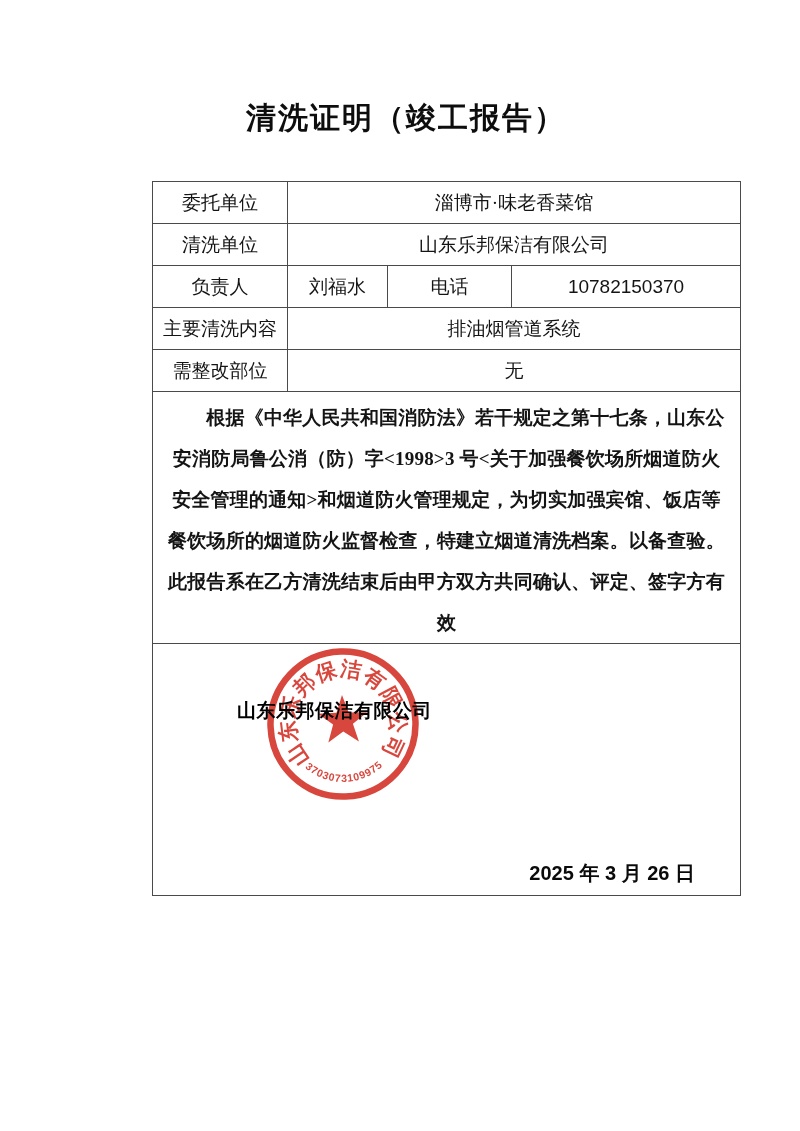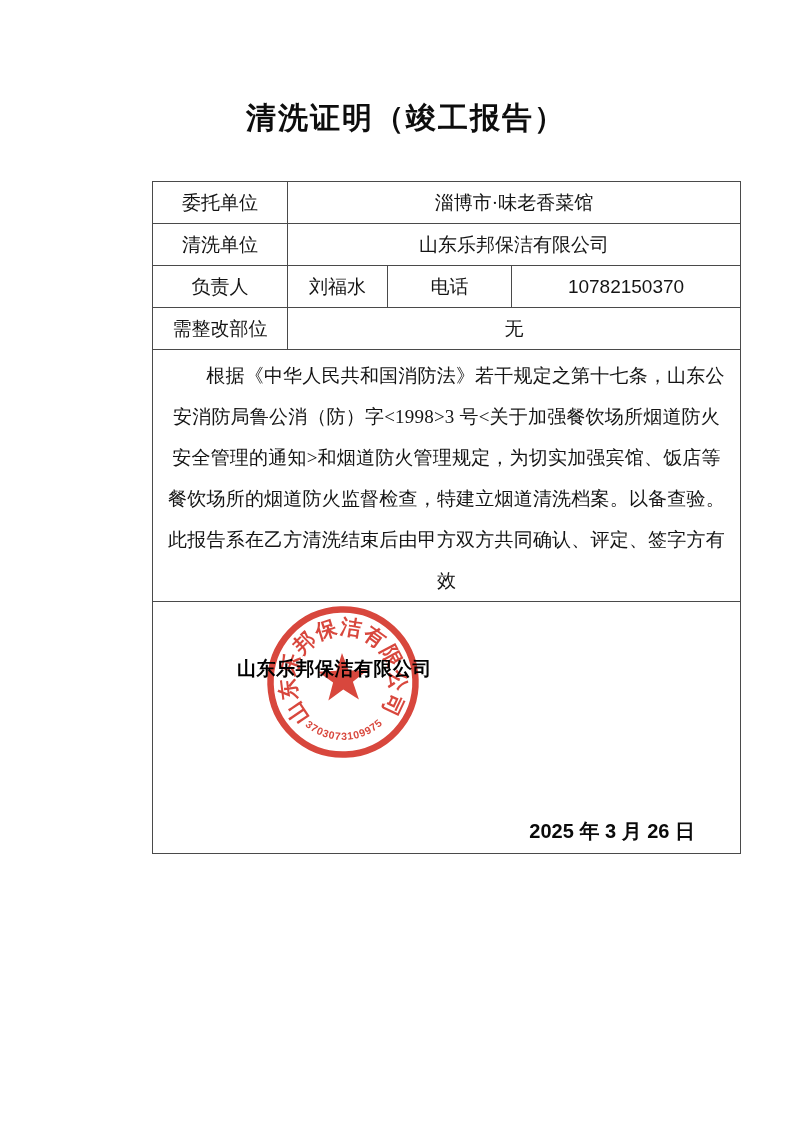--- a/index.html
+++ b/index.html
@@ -33,20 +33,21 @@
   td.lbl { font-size: 18px; white-space: nowrap; }
   .num, .numfont { font-family: "Liberation Sans", "DejaVu Sans", sans-serif; }
 
   td.notice-cell {
     height: 210px;
     text-align: justify; vertical-align: top;
     padding: 5px 13px 0 13px;
     font-size: 18.5px; line-height: 41px;
     text-indent: 2em;
     letter-spacing: 0.2px;
+    font-weight: bold;
   }
 
   td.sig-cell { height: 252px; position: relative; padding: 0; }
   .sig-inner { position: relative; width: 100%; height: 100%; }
 
   .sig-company {
     position: absolute; left: 84px; top: 54px;
     font-size: 19px; font-weight: bold; color: #000000;
     white-space: nowrap; letter-spacing: 0.5px;
     z-index: 1;
@@ -98,20 +99,24 @@
       <td class="lbl">清洗单位</td>
       <td class="val" colspan="3">山东乐邦保洁有限公司</td>
     </tr>
     <tr class="data-row">
       <td class="lbl">负责人</td>
       <td class="val">刘福水</td>
       <td class="lbl">电话</td>
       <td class="val num">10782150370</td>
     </tr>
     <tr class="data-row">
+      <td class="lbl">主要清洗内容</td>
+      <td class="val" colspan="3">排油烟管道系统</td>
+    </tr>
+    <tr class="data-row">
       <td class="lbl">需整改部位</td>
       <td class="val" colspan="3">无</td>
     </tr>
     <tr>
       <td class="notice-cell" colspan="4">根据《中华人民共和国消防法》若干规定之第十七条，山东公安消防局鲁公消（防）字&lt;1998&gt;3 号&lt;关于加强餐饮场所烟道防火安全管理的通知&gt;和烟道防火管理规定，为切实加强宾馆、饭店等餐饮场所的烟道防火监督检查，特建立烟道清洗档案。以备查验。此报告系在乙方清洗结束后由甲方双方共同确认、评定、签字方有效</td>
     </tr>
     <tr>
       <td class="sig-cell" colspan="4">
         <div class="sig-inner">
           <div class="sig-company">山东乐邦保洁有限公司</div>

